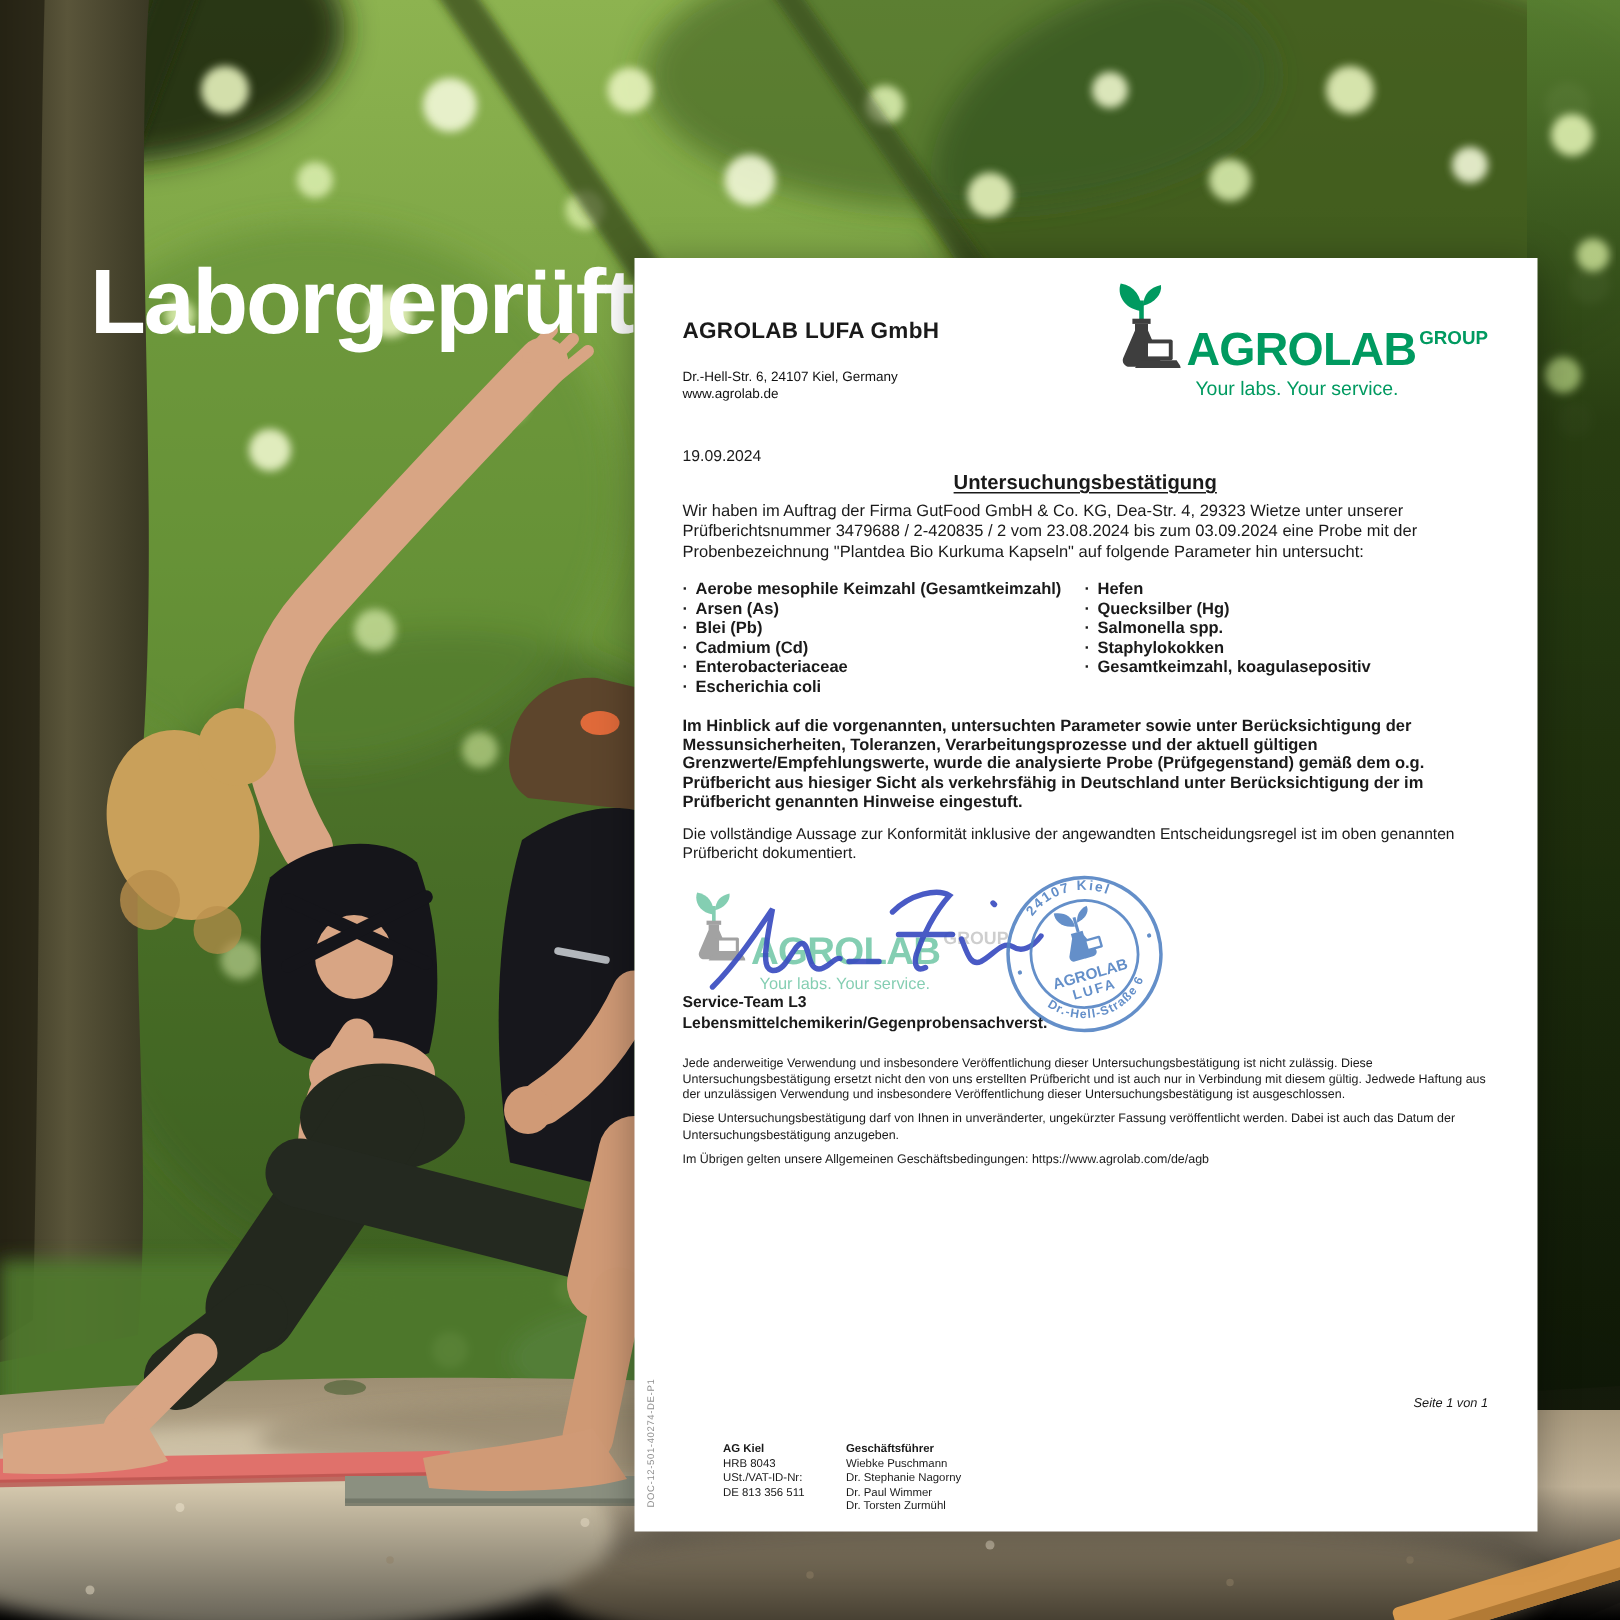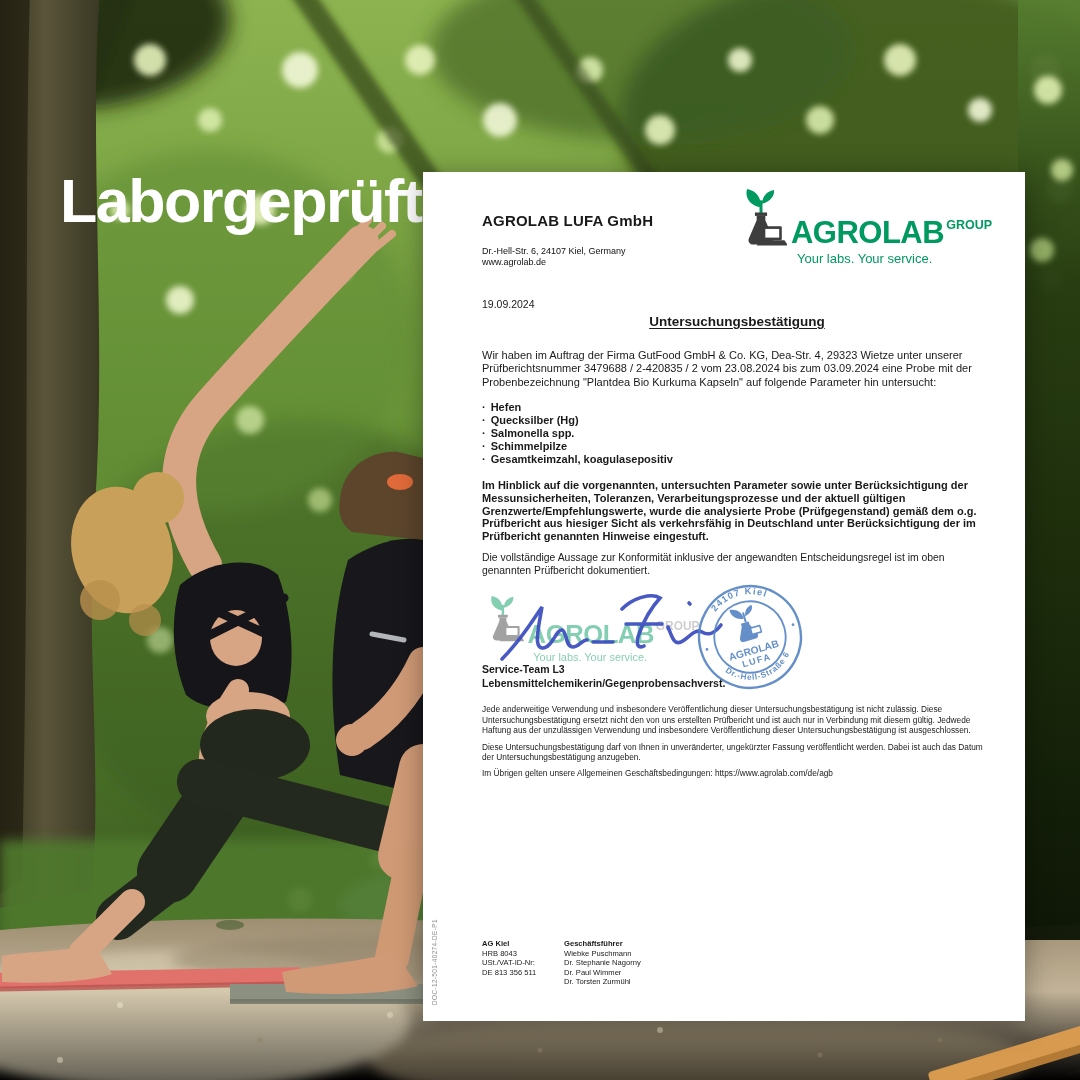--- a/index.html
+++ b/index.html
@@ -1,53 +1,53 @@
 <!DOCTYPE html>
 <html style="--brand-green: #009a60; --icon-gray: #3e3e3e; --stamp-blue: #4f80c2; --signature-blue: #3a4cc0;"><head>
 <meta charset="utf-8">
 <style>
   html,body{margin:0;padding:0;background:#222;}
   .canvas{position:relative;width:1080px;height:1080px;overflow:hidden;font-family:"Liberation Sans",sans-serif;}
   .bg{position:absolute;inset:0;display:block;}
   .headline{position:absolute;left:60px;top:166px;font-size:61px;font-weight:700;letter-spacing:-1.5px;color:#ffffff;}
   
   .doc{position:absolute;left:423px;top:172px;width:602px;height:849px;background:#ffffff;box-shadow:0 4px 26px rgba(0,0,0,.35);color:#1a1a1a;}
-  .doc-inner{position:absolute;inset:0;padding:14px 33px 0 59px;box-sizing:border-box;}
+  .doc-inner{position:absolute;inset:0;padding:14px 33px 0 32px;box-sizing:border-box;}
   .hdr{display:flex;justify-content:space-between;align-items:flex-start;min-height:96px;}
   .company{margin-top:26px;font-size:15px;font-weight:700;letter-spacing:.2px;}
   .addr{margin-top:17px;font-size:9px;line-height:11px;color:#111;}
   
   .logo{display:flex;align-items:flex-start;}
   .logo-icon{width:52px;height:72px;flex:0 0 auto;}
   .logo-right{margin-left:4px;margin-top:24px;}
   .logo-word{font-size:31px;font-weight:700;letter-spacing:-.5px;color:var(--brand-green,#009a60);line-height:30px;}
   .logo-sup{font-size:12.5px;font-weight:700;vertical-align:14px;letter-spacing:0;margin-left:2px;}
   .logo-tag{margin-top:3px;padding-left:6px;font-size:13px;color:var(--brand-green,#009a60);}
   .dateline{margin-top:16px;font-size:10.5px;}
   .title{margin-top:4px;text-align:center;font-size:13.5px;font-weight:700;text-decoration:underline;text-underline-offset:2px;}
-  .para{margin:20px 0 0 0;font-size:11px;line-height:13.4px;}
+  .para{margin:6px 0 0 0;font-size:11px;line-height:13.4px;}
   .cols{display:flex;margin-top:12px;font-weight:700;font-size:11px;line-height:12.9px;}
   .col-l{width:268px;flex:0 0 auto;}
   .col-r{flex:1;}
   .plist{margin:0;padding:0;list-style:none;}
   .plist li::before{content:"·";font-weight:700;margin-right:5px;}
   .bold-para{margin:13px 0 0 0;font-size:11px;line-height:12.9px;font-weight:700;}
   .note{margin:9px 0 0 0;font-size:10.4px;line-height:12.6px;}
   
   .sigblock{position:relative;margin-top:8px;height:78px;}
   .watermark{position:absolute;left:0;top:8px;opacity:.48;transform:scale(.95);transform-origin:left top;}
   .sig-svg{position:absolute;left:14px;top:0;}
   .stamp{position:absolute;left:212px;top:-4px;}
   .signer{position:relative;font-size:10.5px;font-weight:700;line-height:13.4px;}
   .legal{margin-top:14px;}
   .legal p{margin:0 0 6px 0;font-size:8.3px;line-height:10.4px;}
   
   .foot{position:absolute;left:59px;right:33px;top:758px;}
   .pageline{text-align:right;font-size:8.5px;font-style:italic;}
-  .footcols{display:flex;margin-top:9px;font-size:7.6px;line-height:9.6px;}
+  .footcols{display:flex;margin-top:21px;font-size:7.6px;line-height:9.6px;}
   .fc1{width:82px;flex:0 0 auto;}
   .fbold{font-weight:700;}
   .doccode{position:absolute;left:8px;top:733px;height:100px;writing-mode:vertical-rl;transform:rotate(180deg);font-size:6.4px;letter-spacing:.4px;color:#8f8f8f;}
 </style>
 </head>
 <body>
 
 <div class="canvas">
 
   <svg class="bg" viewBox="0 0 1080 1080" preserveAspectRatio="none" aria-hidden="true">
@@ -251,25 +251,33 @@
         </div>
       </div>
 
       <div class="dateline">19.09.2024</div>
 
       <div class="title">Untersuchungsbestätigung</div>
 
       <p class="para">Wir haben im Auftrag der Firma GutFood GmbH &amp; Co. KG, Dea-Str. 4, 29323 Wietze unter unserer Prüfberichtsnummer 3479688 / 2-420835 / 2 vom 23.08.2024 bis zum 03.09.2024 eine Probe mit der Probenbezeichnung "Plantdea Bio Kurkuma Kapseln" auf folgende Parameter hin untersucht:</p>
 
       <div class="cols">
+        <ul class="plist col-l">
+          <li>Aerobe mesophile Keimzahl (Gesamtkeimzahl)</li>
+          <li>Arsen (As)</li>
+          <li>Blei (Pb)</li>
+          <li>Cadmium (Cd)</li>
+          <li>Enterobacteriaceae</li>
+          <li>Escherichia coli</li>
+        </ul>
         <ul class="plist col-r">
           <li>Hefen</li>
           <li>Quecksilber (Hg)</li>
           <li>Salmonella spp.</li>
-          <li>Schimmelpilze</li>
+          <li>Staphylokokken</li>
           <li>Gesamtkeimzahl, koagulasepositiv</li>
         </ul>
       </div>
 
       <p class="bold-para">Im Hinblick auf die vorgenannten, untersuchten Parameter sowie unter Berücksichtigung der Messunsicherheiten, Toleranzen, Verarbeitungsprozesse und der aktuell gültigen Grenzwerte/Empfehlungswerte, wurde die analysierte Probe (Prüfgegenstand) gemäß dem o.g. Prüfbericht aus hiesiger Sicht als verkehrsfähig in Deutschland unter Berücksichtigung der im Prüfbericht genannten Hinweise eingestuft.</p>
 
       <p class="note">Die vollständige Aussage zur Konformität inklusive der angewandten Entscheidungsregel ist im oben genannten Prüfbericht dokumentiert.</p>
 
       <div class="sigblock">
 
@@ -334,20 +342,21 @@
         <div>Lebensmittelchemikerin/Gegenprobensachverst.</div>
       </div>
 
       <div class="legal">
         <p>Jede anderweitige Verwendung und insbesondere Veröffentlichung dieser Untersuchungsbestätigung ist nicht zulässig. Diese Untersuchungsbestätigung ersetzt nicht den von uns erstellten Prüfbericht und ist auch nur in Verbindung mit diesem gültig. Jedwede Haftung aus der unzulässigen Verwendung und insbesondere Veröffentlichung dieser Untersuchungsbestätigung ist ausgeschlossen.</p>
         <p>Diese Untersuchungsbestätigung darf von Ihnen in unveränderter, ungekürzter Fassung veröffentlicht werden. Dabei ist auch das Datum der Untersuchungsbestätigung anzugeben.</p>
         <p>Im Übrigen gelten unsere Allgemeinen Geschäftsbedingungen: https://www.agrolab.com/de/agb</p>
       </div>
 
       <div class="foot">
+        <div class="pageline">Seite 1 von 1</div>
         <div class="footcols">
           <div class="fc1">
             <div class="fbold">AG Kiel</div>
             <div>HRB 8043</div>
             <div>USt./VAT-ID-Nr:</div>
             <div>DE 813 356 511</div>
           </div>
           <div>
             <div class="fbold">Geschäftsführer</div>
             <div>Wiebke Puschmann</div>

